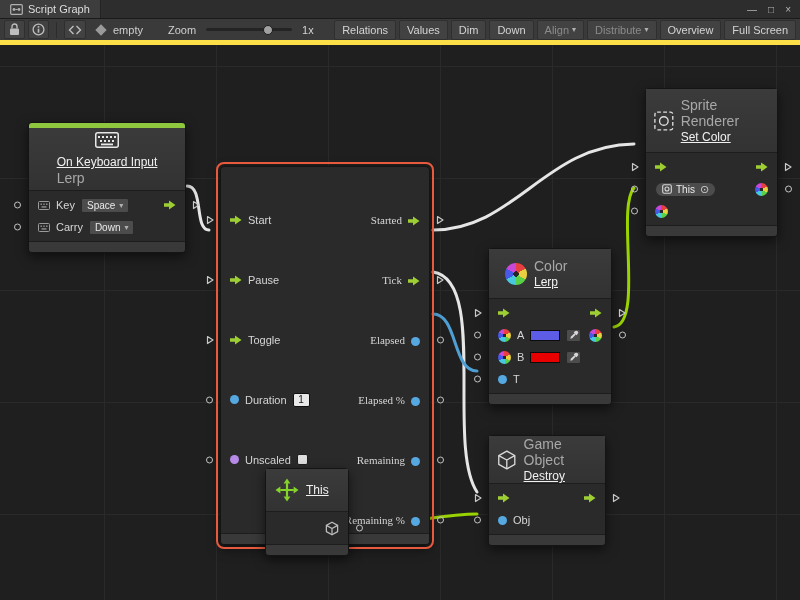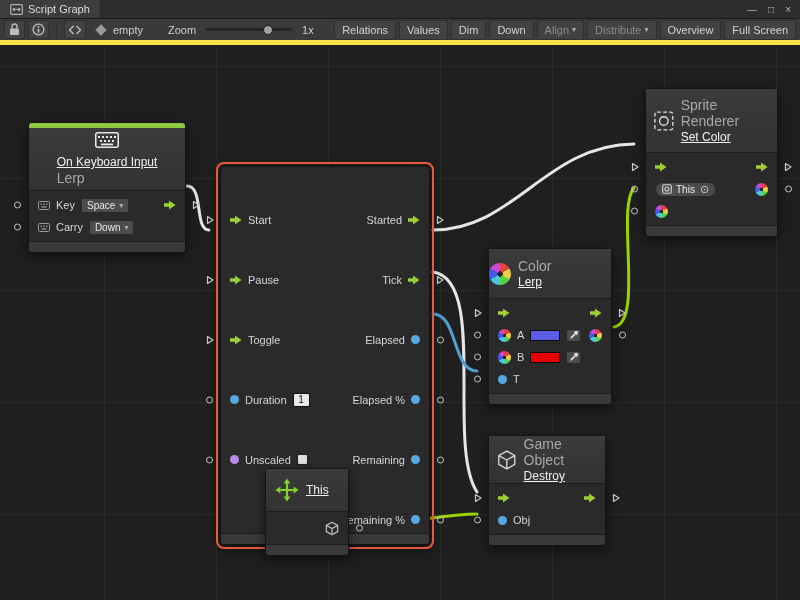--- a/index.html
+++ b/index.html
@@ -47,21 +47,21 @@
   .node-header{display:flex;align-items:center;gap:7px;padding:10px 9px;
     background:linear-gradient(var(--node-header-bg,#3b3b3b),#323232);border-bottom:1px solid #1d1d1d;}
   .timer-h{padding:12px 10px;}
   .title{font-size:12px;color:#f1f1f1;text-decoration:underline;}
   .subtitle,.supertitle{font-size:14px;color:#a8a8a8;}
   .hcol{display:flex;flex-direction:column;gap:1px;}
   .rows{padding:3px 0;}
   .row{position:relative;display:flex;align-items:center;height:22px;padding:0 9px;font-size:11px;color:#d6d6d6;}
   .timer .row{height:21px;margin-top:39px;}
   .row .l{display:flex;align-items:center;gap:6px;}
-  .row .r{display:flex;align-items:center;gap:6px;margin-left:auto;}
+  .row .r{display:flex;align-items:flex-end;gap:6px;margin-left:auto;font-family:Liberation Serif, serif;}
   .node-footer{height:11px;background:var(--node-footer-bg,#393939);border-top:1px solid #1d1d1d;border-radius:0 0 3px 3px;}
   
   .pm{position:absolute;top:50%;transform:translateY(-50%);display:flex;}
   .pm-left{left:-15px;} .pm-right{right:-15px;}
   .ring{width:7px;height:7px;border:1.4px solid #c4c4c4;border-radius:50%;display:block;background:transparent;}
   .dot{width:9px;height:9px;border-radius:50%;display:block;}
   .dot.blue{background:var(--port-blue,#56a8e0);} .dot.purple{background:var(--port-purple,#b78ae8);}
   .ff{fill:var(--flow-green,#9dce33);}
   .color-wheel{width:13px;height:13px;border-radius:50%;display:block;
     background:radial-gradient(circle,#262626 0 1.6px,rgba(0,0,0,0) 1.7px),
@@ -431,21 +431,21 @@
         </span>
       <span class="l">
           <span class="color-wheel"></span>
         </span>
     </div>
   </div>
   <div class="node-footer"></div>
 </div>
 
 <div class="node" style="left:488px;top:248px;width:124px;">
-  <div class="node-header" style="padding:9px 0;">
+  <div class="node-header" style="padding:9px 16px;">
     <span class="color-wheel lg"></span>
     <span class="hcol">
       <span class="supertitle">Color</span>
       <span class="title">Lerp</span>
     </span>
   </div>
   <div class="rows">
     <div class="row">
       <span class="pm pm-left">
           <svg width="8" height="10" viewBox="0 0 8 10">

